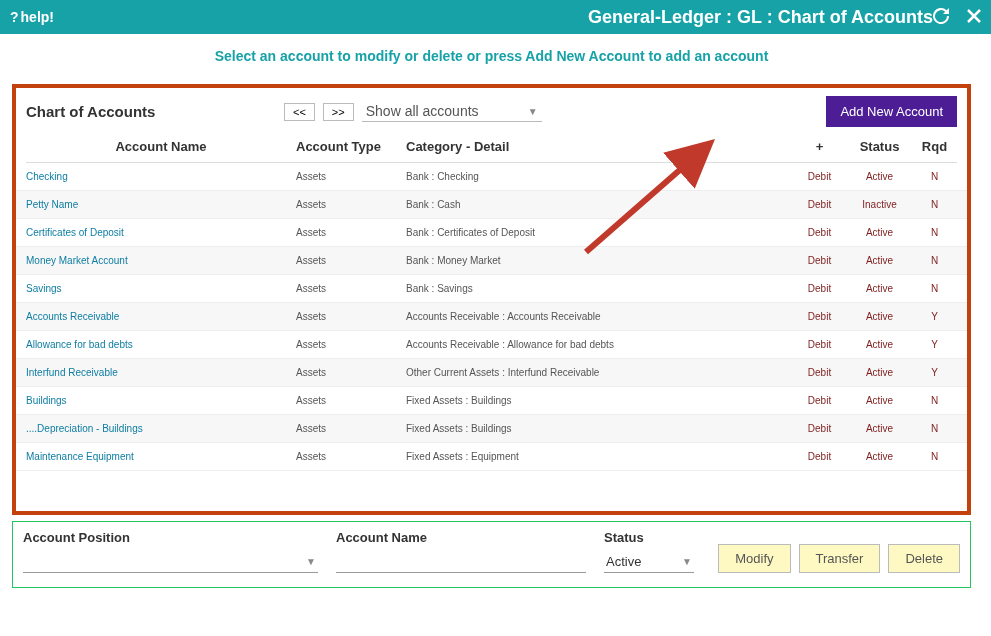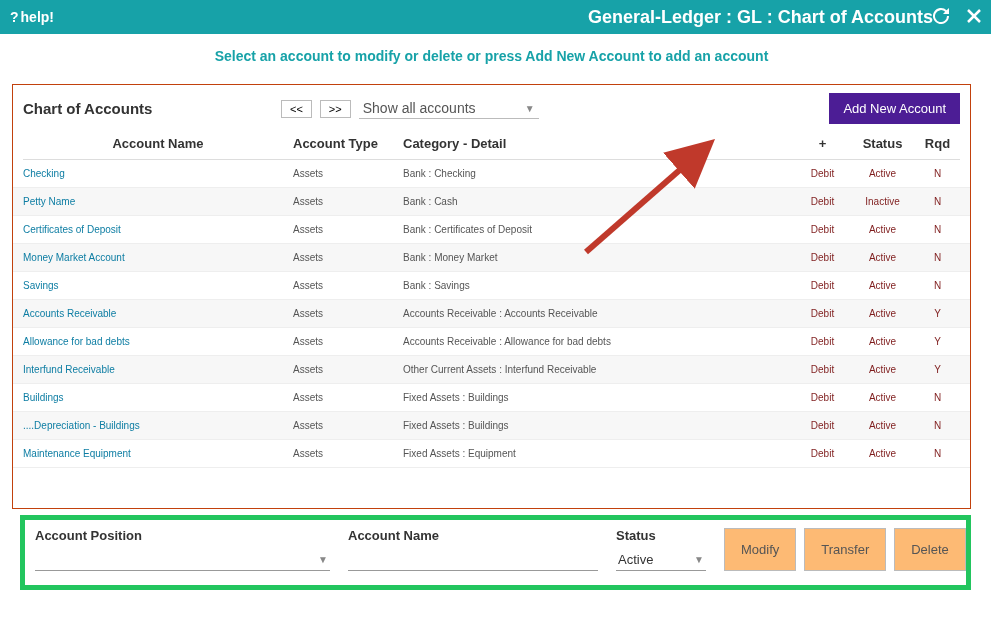--- a/index.html
+++ b/index.html
@@ -7,21 +7,21 @@
     
     .titlebar { background: #17a2a8; color: #fff; display: flex; align-items: center; height: 34px; padding: 0 10px; }
     .titlebar-left { display: flex; align-items: center; gap: 2px; font-weight: bold; font-size: 14px; }
     .titlebar-center { flex: 1; text-align: right; font-weight: bold; font-size: 18px; }
     .titlebar-right { display: flex; align-items: center; gap: 18px; }
     .titlebar-icon { cursor: pointer; }
     
     .container { padding: 14px 20px 6px 12px; }
     .instruction { text-align: center; color: #17a2a8; font-weight: bold; font-size: 14px; margin-bottom: 20px; }
     
-    .panel { border: 1px solid #c2410c; padding: 8px 10px 0 10px; }
+    .panel { border: 4px solid #c2410c; padding: 8px 10px 0 10px; }
     
     .panel-header { display: flex; align-items: center; gap: 8px; margin-bottom: 8px; }
     .panel-title { font-weight: bold; font-size: 15px; flex: 0 0 250px; }
     .nav-btn { border: 1px solid #bbb; background: #fff; padding: 2px 8px; font-size: 11px; cursor: pointer; }
     .filter-select { border: none; border-bottom: 1px solid #bbb; padding: 2px 4px; font-size: 14px; width: 180px; display: flex; justify-content: space-between; align-items: center; cursor: pointer; color: #555; }
     .arrow-down { color: #888; font-size: 10px; }
     .spacer { flex: 1; }
     .add-btn { background: #4c1d95; color: #fff; border: none; padding: 8px 14px; font-size: 13px; cursor: pointer; }
     
     .cols-header { display: flex; font-weight: bold; font-size: 13px; padding: 4px 0 8px 0; border-bottom: 1px solid #ddd; }
@@ -37,29 +37,29 @@
     .table-scroll::-webkit-scrollbar-track { background: #f5f5f5; }
     .table-scroll::-webkit-scrollbar-thumb { background: #bbb; }
     
     .row { display: flex; align-items: center; padding: 8px 10px; font-size: 10px; border-bottom: 1px solid #eee; }
     .row:nth-child(even) { background: #f7f7f7; }
     .row .col-name { text-align: left; color: #0d7da3; cursor: pointer; }
     .row .col-type { color: #555; }
     .row .col-cat { color: #555; }
     .row .col-plus, .row .col-status, .row .col-rqd { color: #7f1d1d; }
     
-    .footer-panel { border: 5px solid #22c55e; padding: 8px 10px 14px 10px; margin-top: 6px; display: flex; gap: 18px; margin-left: 8px; }
+    .footer-panel { border: 1px solid #22c55e; padding: 8px 10px 14px 10px; margin-top: 6px; display: flex; align-items: flex-end; gap: 18px; }
     .field-group { display: flex; flex-direction: column; gap: 6px; }
     .field-label { font-weight: bold; font-size: 13px; }
     .field-input { border: none; border-bottom: 1px solid #999; padding: 4px 2px; width: 100%; font-size: 13px; display: flex; justify-content: space-between; align-items: center; height: 22px; }
     .fg-pos { flex: 0 0 295px; }
     .fg-name { flex: 0 0 250px; }
     .fg-status { flex: 0 0 90px; }
     .btn-row { display: flex; gap: 8px; margin-left: auto; }
-    .action-btn { border: 1px solid #bbb; background: #fdba74; padding: 6px 16px; font-size: 13px; cursor: pointer; color: #555; }
+    .action-btn { border: 1px solid #bbb; background: #fef9c3; padding: 6px 16px; font-size: 13px; cursor: pointer; color: #555; }
     
     .arrow-annotation { position: absolute; left: 576px; top: 98px; pointer-events: none; }
   </style>
 </head>
 <body>
 
 <div class="titlebar">
   <div class="titlebar-left">
     <span>?</span>
     <span>help!</span>

